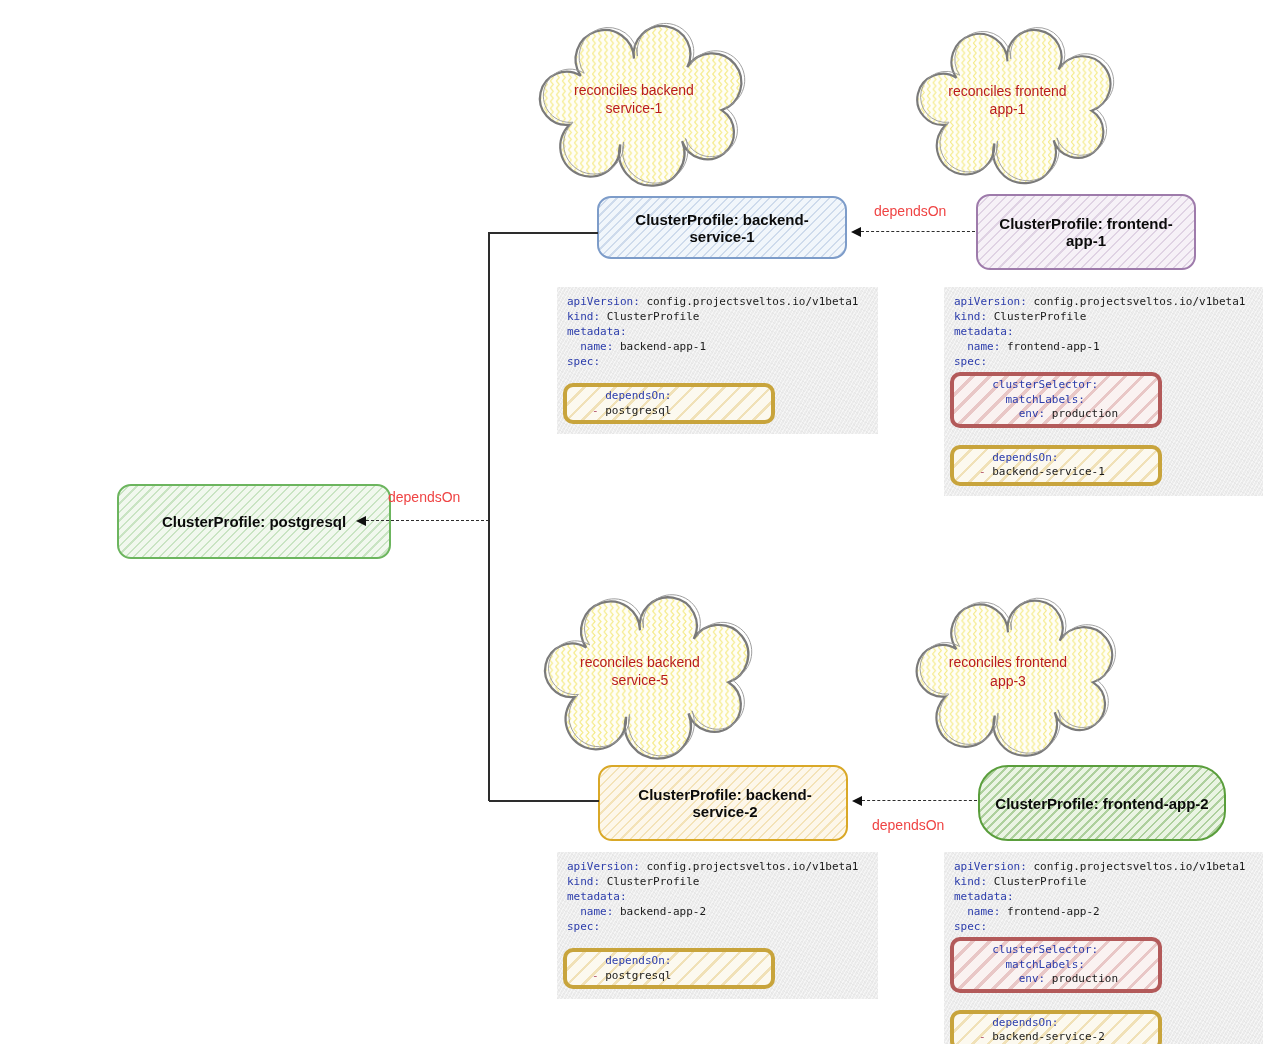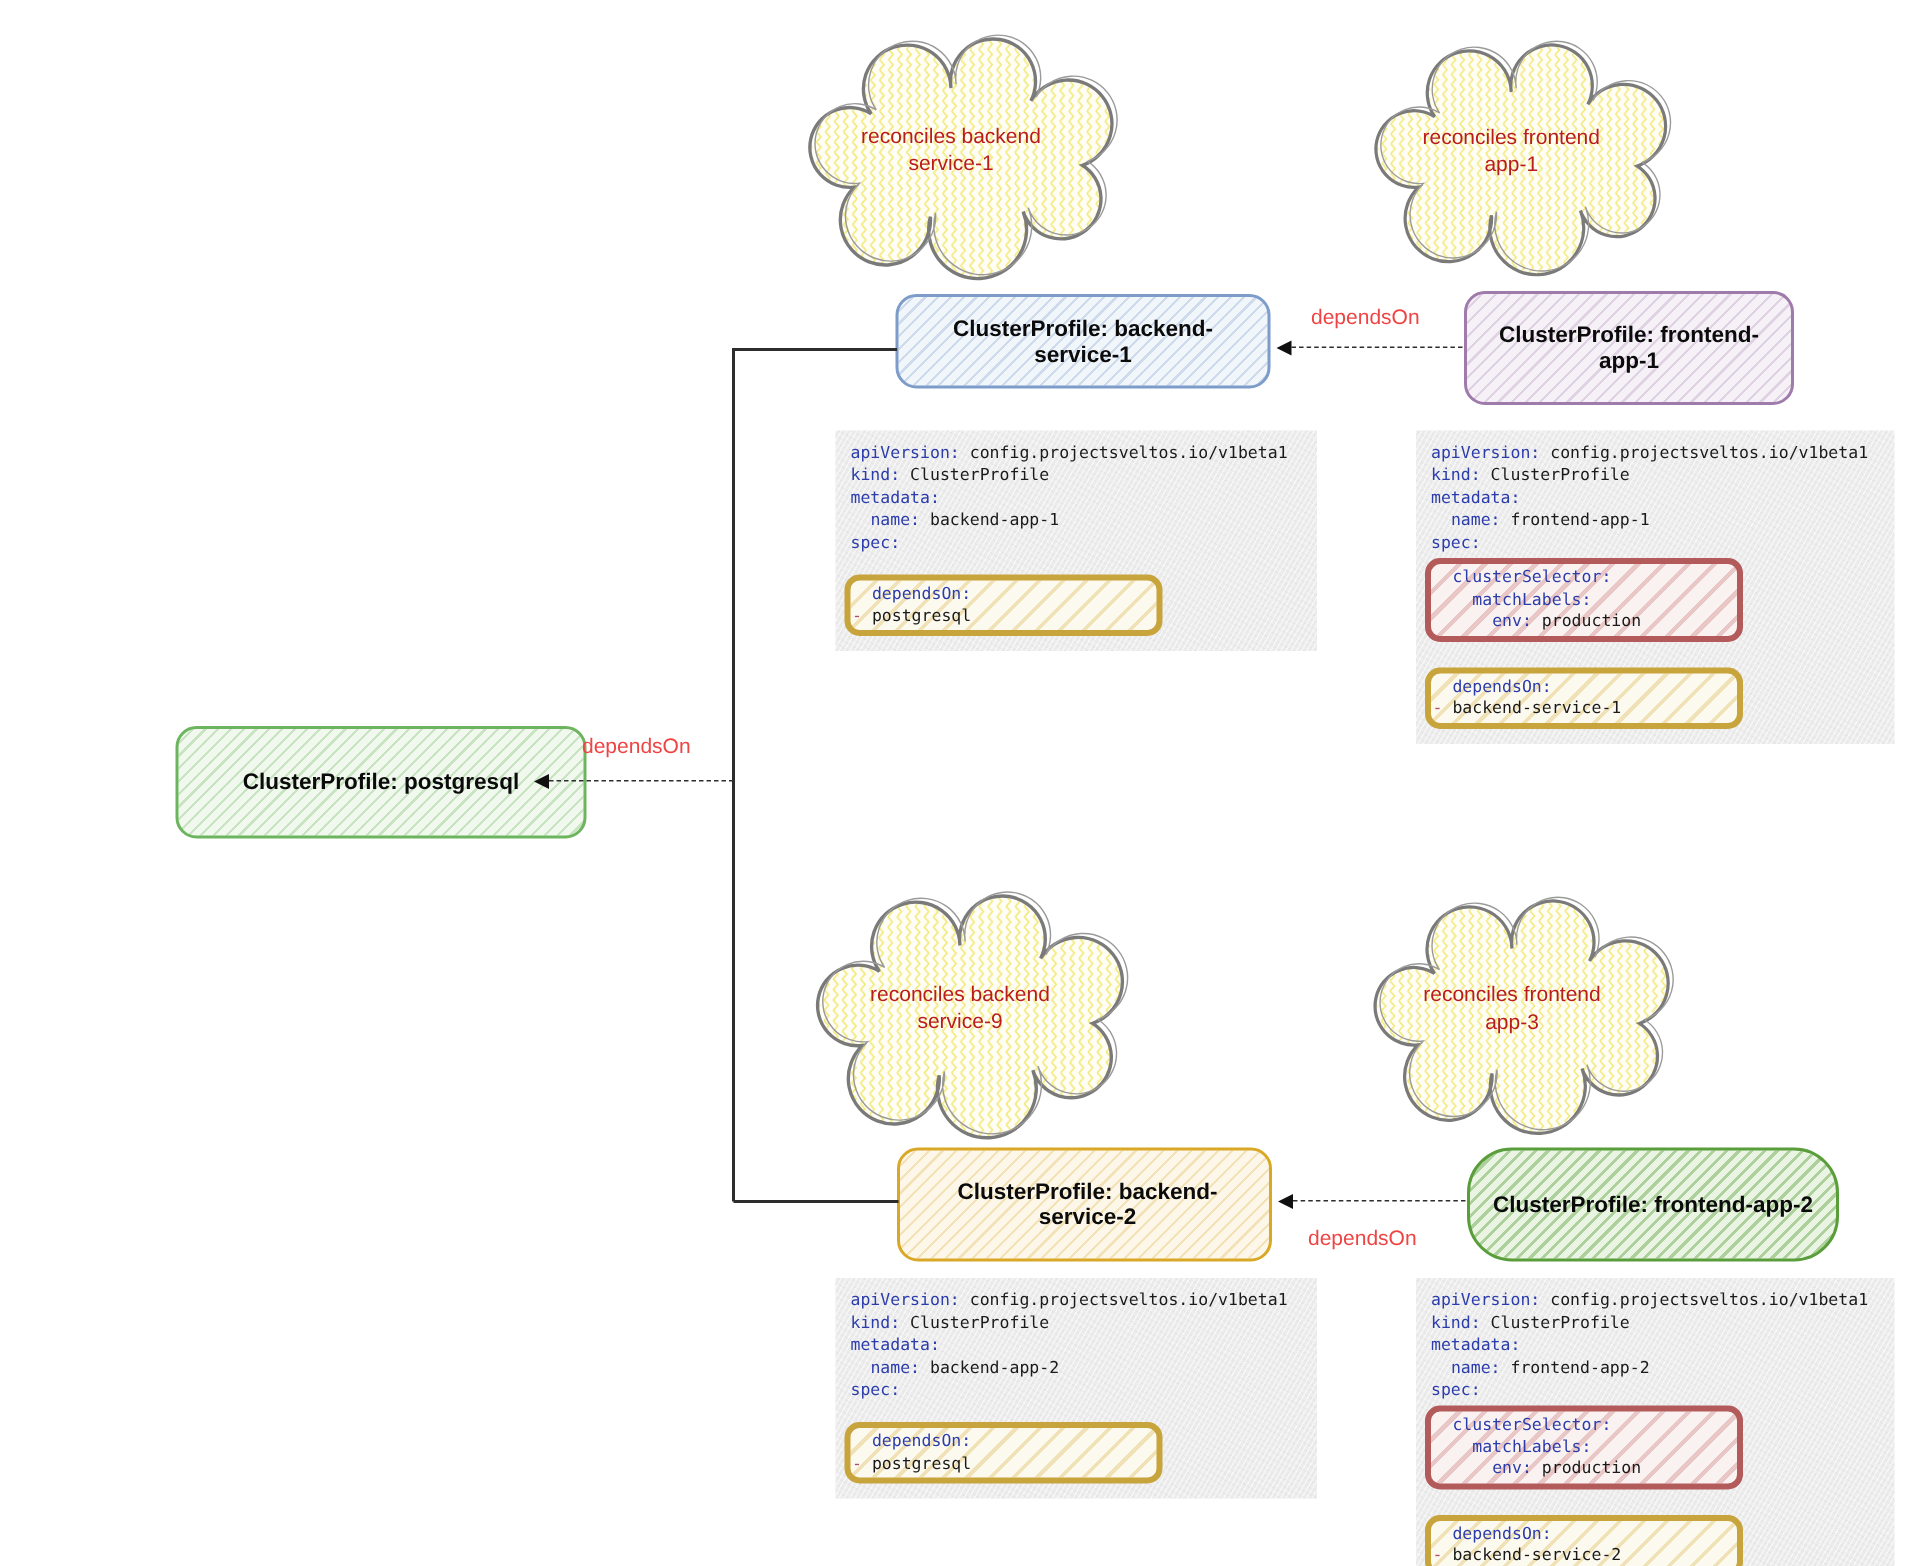--- a/index.html
+++ b/index.html
@@ -42,21 +42,21 @@
       repeating-linear-gradient(30deg, rgba(0,0,0,.025) 0 1px, rgba(0,0,0,0) 1px 4px),
       #ececec;
   }
   .yline { white-space:pre; line-height:15px; }
   .ykey  { color:var(--yaml-key,#2b3cab); }
   .ydash { color:var(--yaml-dash,#b04f6a); }
   .yval  { color:#1a1a1a; }
   .ygap  { height:11px; }
   .yhl {
     box-sizing:border-box; width:212px; border-radius:10px;
-    padding:2px 1px; margin:3px 0 3px -4px;
+    padding:2px 25px; margin:3px 0 3px -4px;
   }
   .yhl .yline { line-height:14.5px; }
   .yhl.gold { border:4px solid var(--highlight-gold,#c8a43c);
     background:repeating-linear-gradient(135deg, rgba(222,186,92,.38) 0 2.5px, rgba(255,253,243,0) 2.5px 11px), #fcf9ef; }
   .yhl.red  { border:4px solid var(--highlight-red,#b35a5a);
     background:repeating-linear-gradient(135deg, rgba(196,108,108,.32) 0 3px, rgba(255,250,250,0) 3px 12px), #faf2f1; }
 
   
   .vline { position:absolute; width:1.6px; background:var(--connector,#2d2d2d); }
   .hline { position:absolute; height:1.6px; background:var(--connector,#2d2d2d); }
@@ -98,21 +98,21 @@
     </svg>
     <div class="cloud-text">reconciles frontend app-1</div>
   </div>
 
 
   <div class="cloud" style="left:536px;top:596px;width:208px;height:150px">
     <svg viewBox="0 0 240 170">
       <use href="#cloudp" fill="url(#zz)" stroke="#7a7a7a" stroke-width="2.6"></use>
       <use href="#cloudp" fill="none" stroke="#9a9a9a" stroke-width="1.1" transform="translate(4,-3)"></use>
     </svg>
-    <div class="cloud-text">reconciles backend service-9</div>
+    <div class="cloud-text">reconciles backend service-5</div>
   </div>
 
   <div class="cloud" style="left:908px;top:600px;width:200px;height:143px">
     <svg viewBox="0 0 240 170">
       <use href="#cloudp" fill="url(#zz)" stroke="#7a7a7a" stroke-width="2.6"></use>
       <use href="#cloudp" fill="none" stroke="#9a9a9a" stroke-width="1.1" transform="translate(4,-3)"></use>
     </svg>
     <div class="cloud-text">reconciles frontend app-3</div>
   </div>
 

